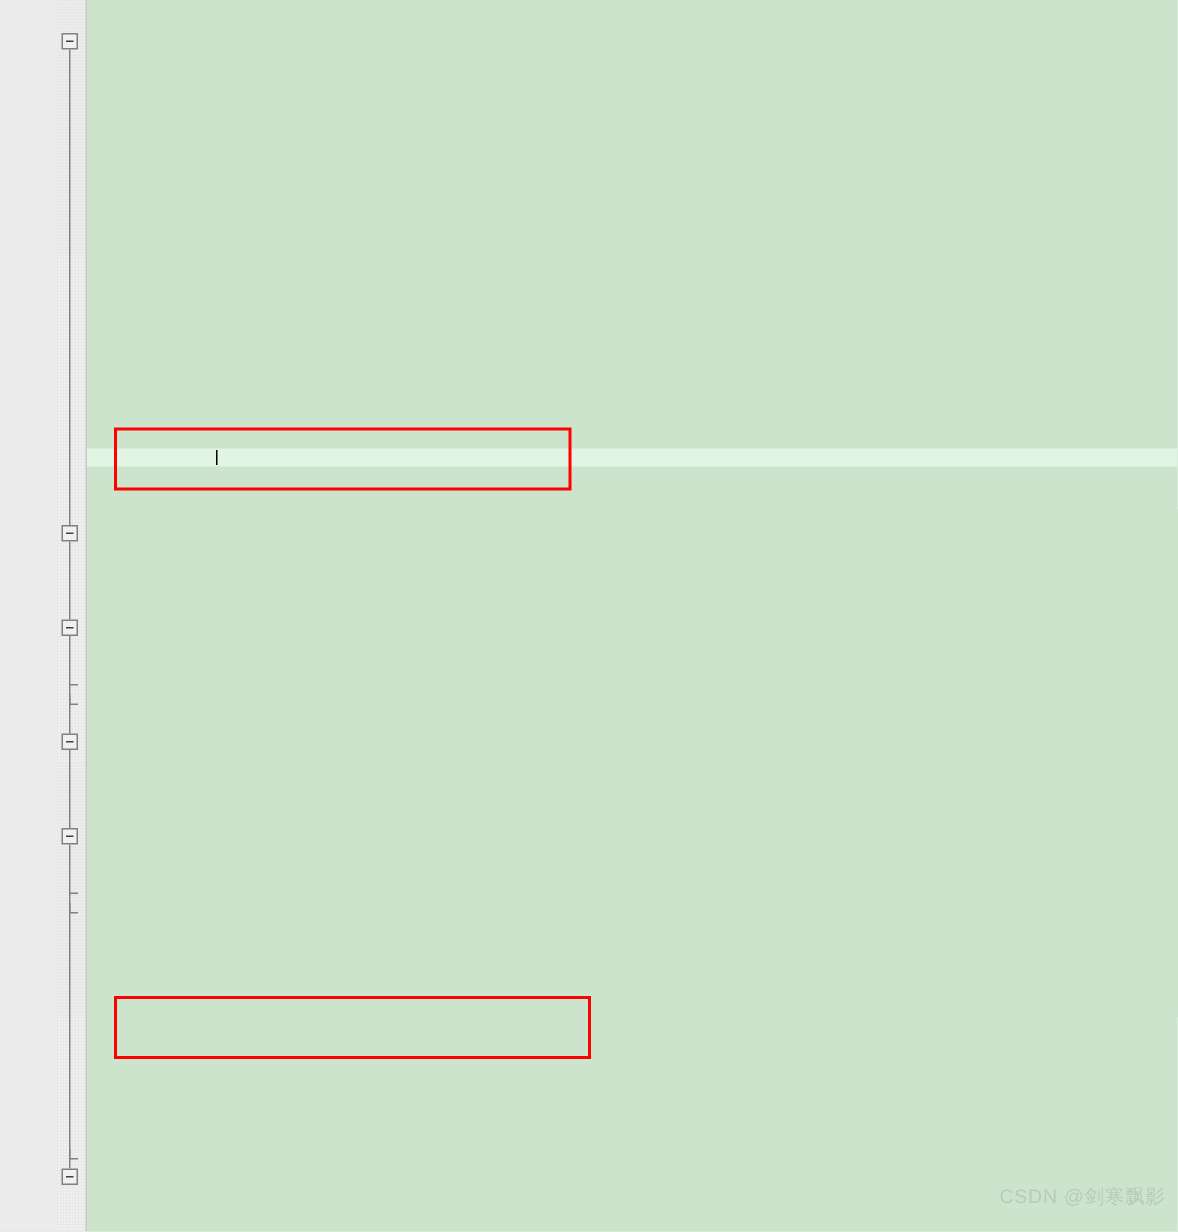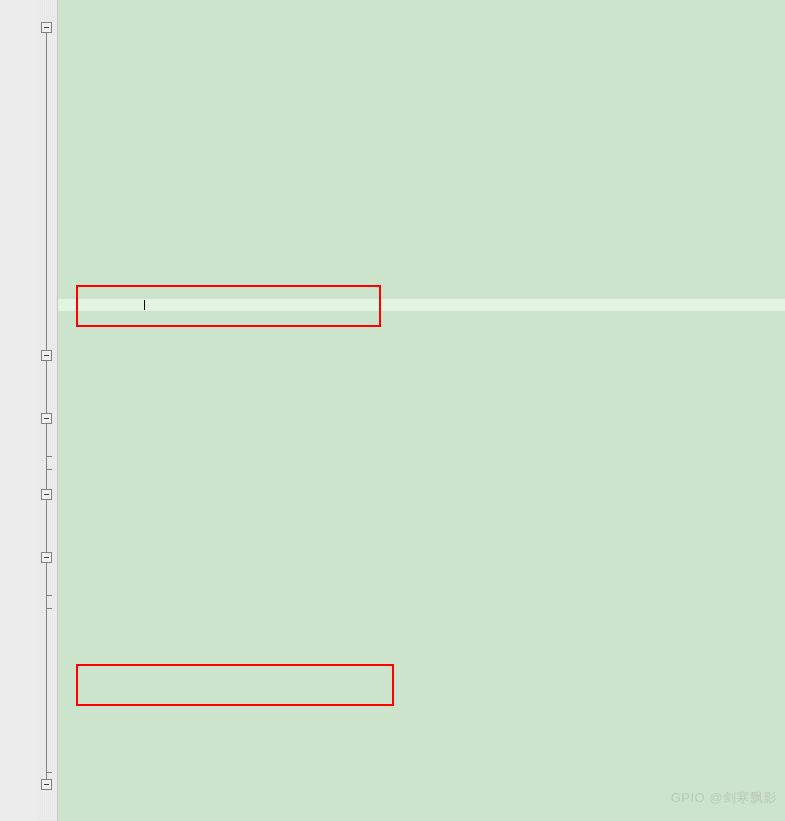--- a/index.html
+++ b/index.html
@@ -263,14 +263,14 @@
       <div class="foldend" style="top: 765.82px; height: 7px;"></div>
     </div>
   <div id="layer-boxes">
       <div class="redbox" style="left: 76px; width: 305px; top: 285.26px; height: 41.86px;"></div>
       <div class="redbox" style="left: 76px; width: 318px; top: 663.86px; height: 41.86px;"></div>
     </div>
   <div id="layer-caret">
       <div class="caret" style="left: 144.094px; top: 299.88px; height: 10.62px;"></div>
     </div>
 
-  <div class="watermark">GPIO @剑寒飘影</div>
+  <div class="watermark">CSDN @剑寒飘影</div>
 </div>
 
 </body></html>

